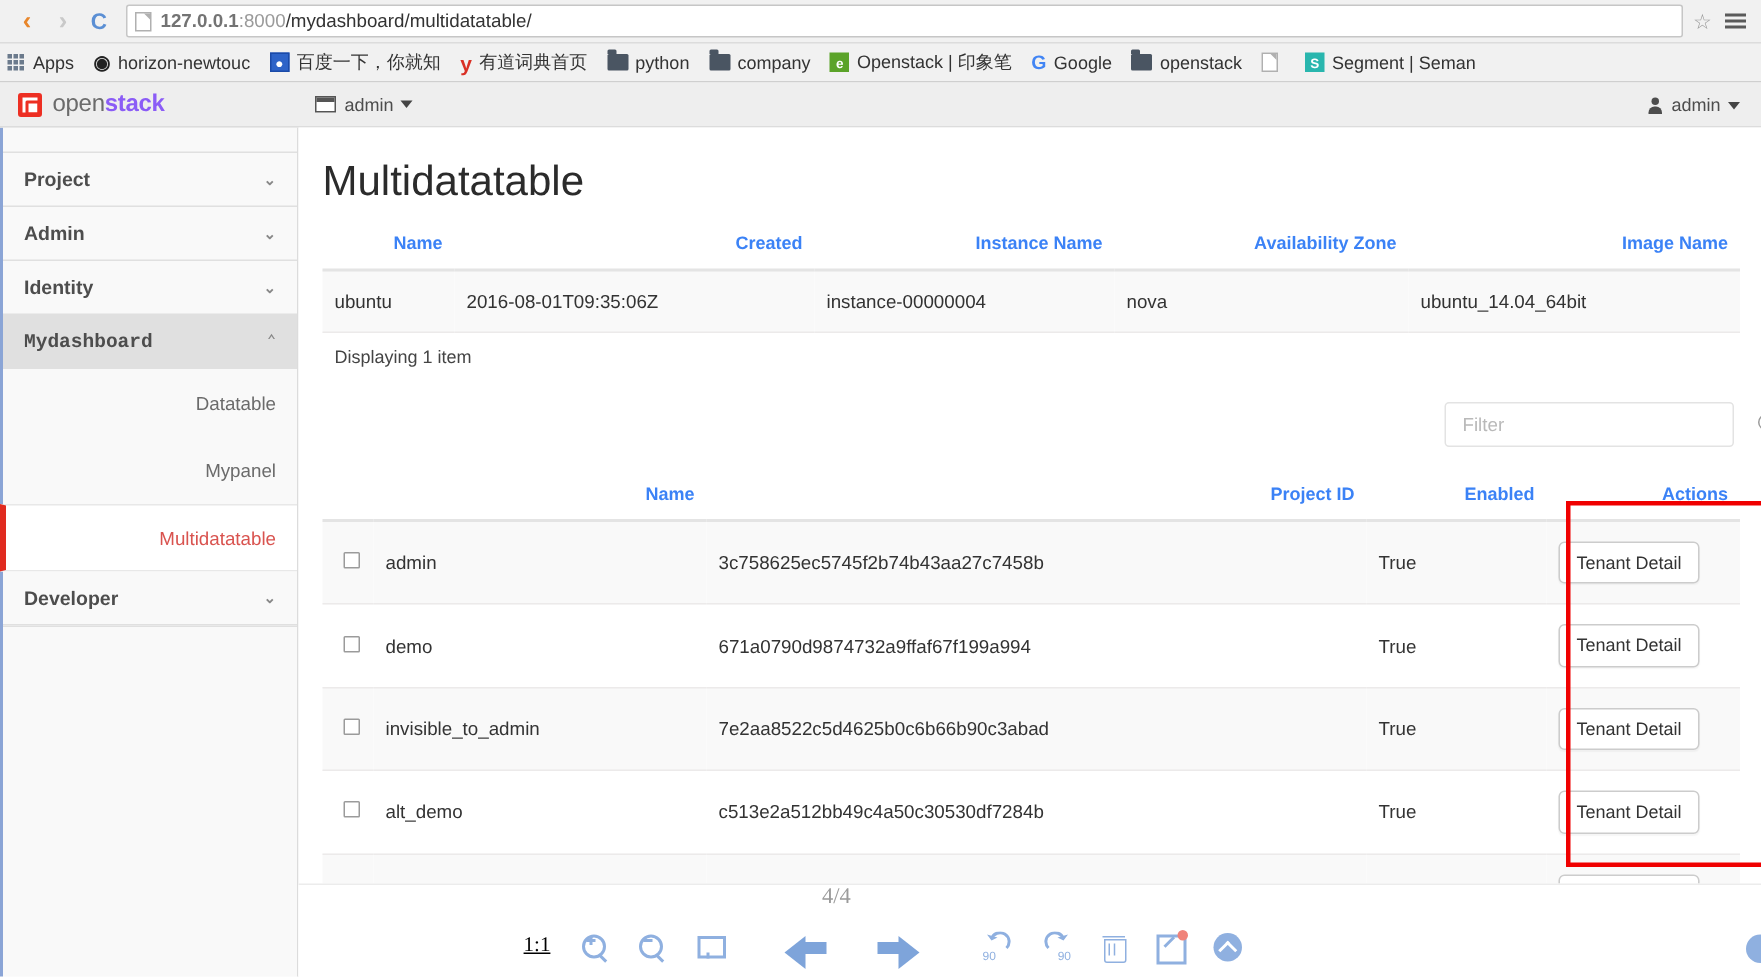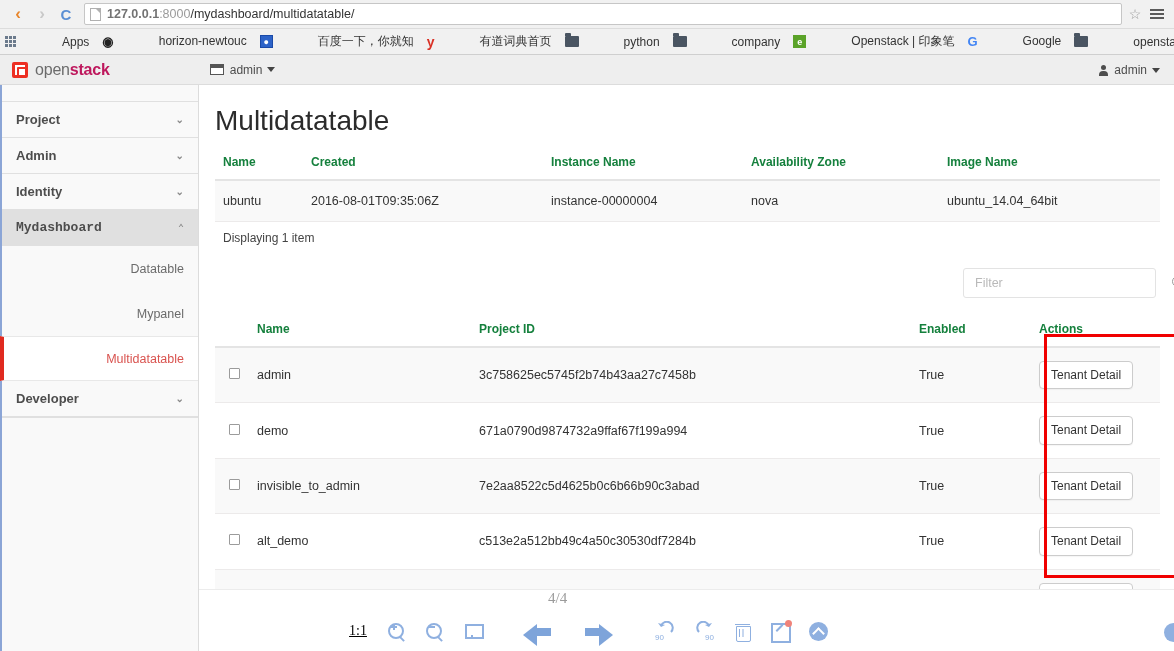--- a/index.html
+++ b/index.html
@@ -91,25 +91,24 @@
     height: 26px;
     display: flex;
     align-items: center;
     padding: 0 5px;
     background: #f1f1f1;
     border-top: 1px solid #dcdcdc;
     overflow: hidden;
     white-space: nowrap;
   }
   .bm {
-    display: flex; 
+    display: flex; align-items: center;
     font-size: 12px; color: #333;
     margin-right: 13px;
     flex: none;
-    gap: 40px;
   }
   .bm-ico { margin-right: 5px; display:flex; align-items:center; justify-content:center; flex:none; }
   .apps-grid {
     width: 12px; height: 12px;
     display: grid; grid-template-columns: repeat(3, 3px);
     grid-template-rows: repeat(3, 3px); gap: 1px;
   }
   .apps-grid i { background: #6b7a8c; display:block; }
   .gh { font-size: 13px; color: #222; font-weight: bold; }
   .ico-box {
@@ -157,21 +156,21 @@
     border-radius: 2px;
     margin-right: 7px;
     position: relative;
     background: #fff;
   }
   .brand-logo:after {
     content:""; position:absolute; top:2px; left:2px;
     width: 6px; height: 6px; border: 2px solid #ed2f23; border-radius: 1px;
   }
   .brand-text { font-size: 16px; color: #6b6b6b; letter-spacing: -0.2px; }
-  .brand-text b { color: #be185d; font-weight: bold; }
+  .brand-text b { color: #8b5cf6; font-weight: bold; }
   .proj-switch {
     margin-left: 100px;
     display: flex; align-items: center;
     font-size: 12px; color: #4d4d4d;
   }
   .win-ico {
     width: 14px; height: 11px;
     border: 1px solid #555; background: #fff;
     margin-right: 6px; position: relative; flex:none;
   }
@@ -257,24 +256,24 @@
   .page-title {
     font-size: 28px;
     color: #2b2b2b;
     font-weight: normal;
     margin: 20px 0 0 0;
     padding-bottom: 4px;
   }
 
   table.dt { width: 100%; border-collapse: collapse; }
   table.dt th {
-    text-align: left;
+    text-align: right;
     font-size: 12px;
     font-weight: bold;
-    color: #15803d;
+    color: #3b82f6;
     padding: 14px 8px 10px 8px;
     border-bottom: 2px solid #e4e4e4;
   }
   table.dt td {
     font-size: 12.5px;
     color: #333;
     padding: 13px 8px;
     border-bottom: 1px solid #eceaea;
   }
   table.dt tbody tr:nth-child(odd) { background: #f9f9f9; }

